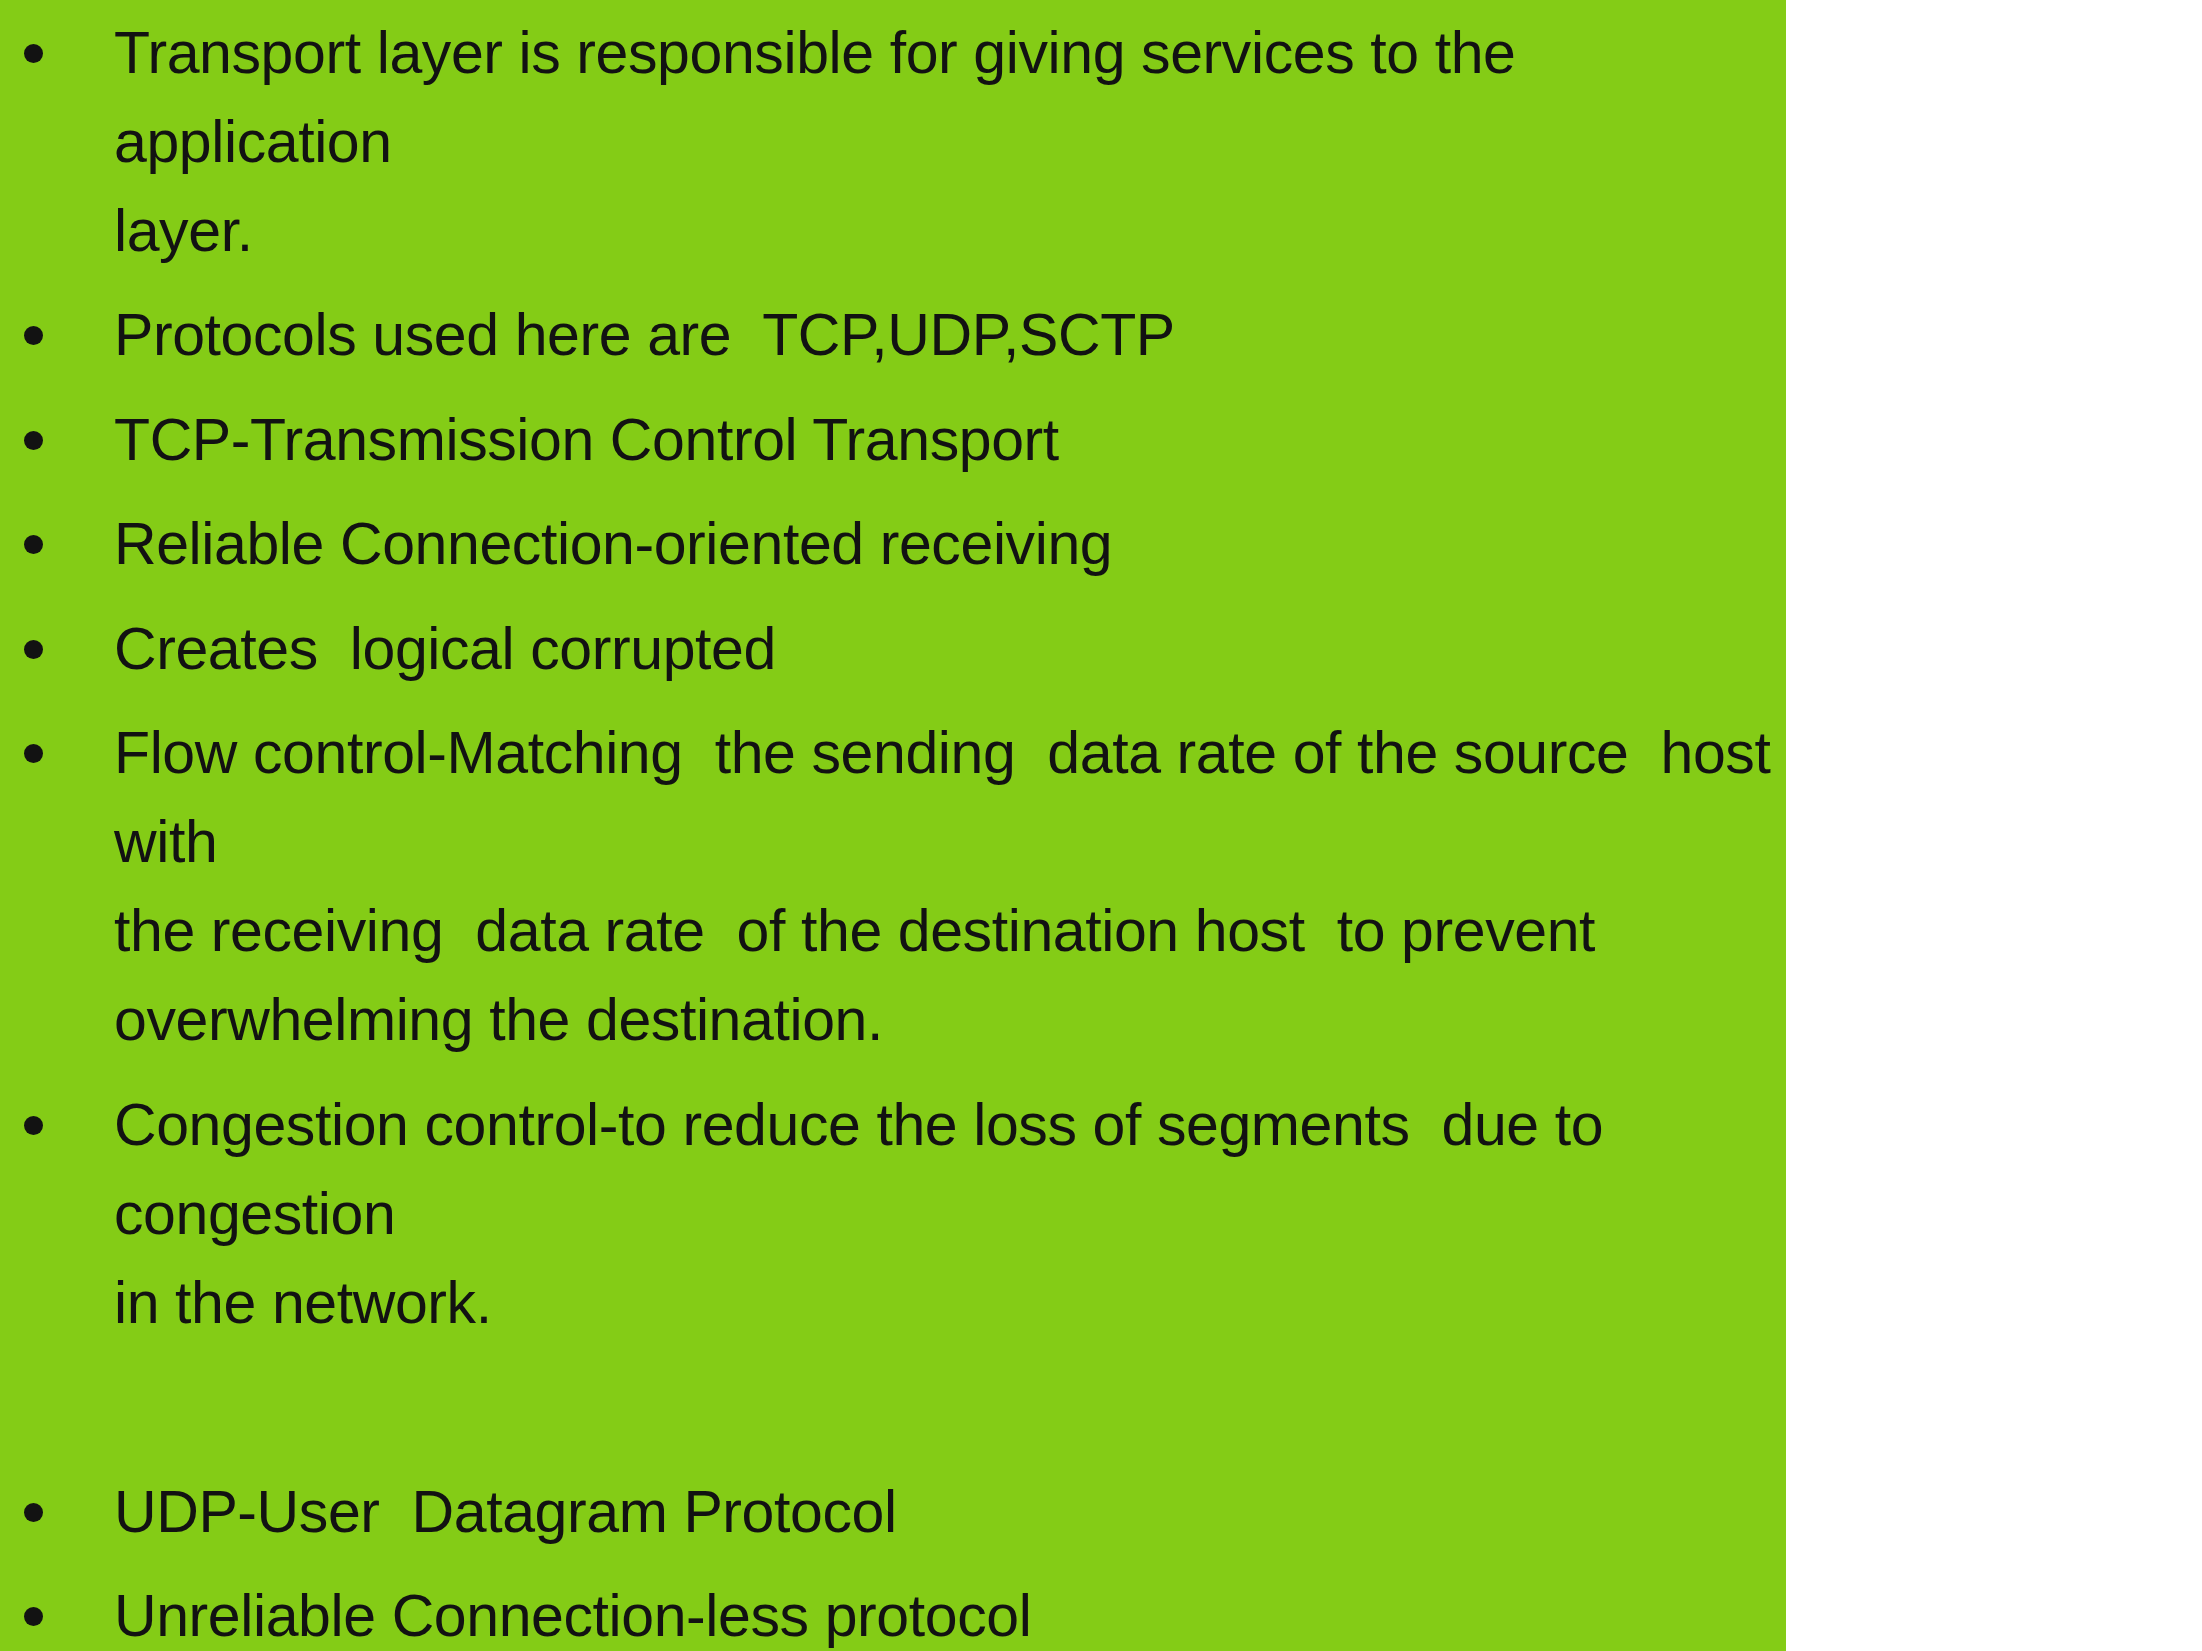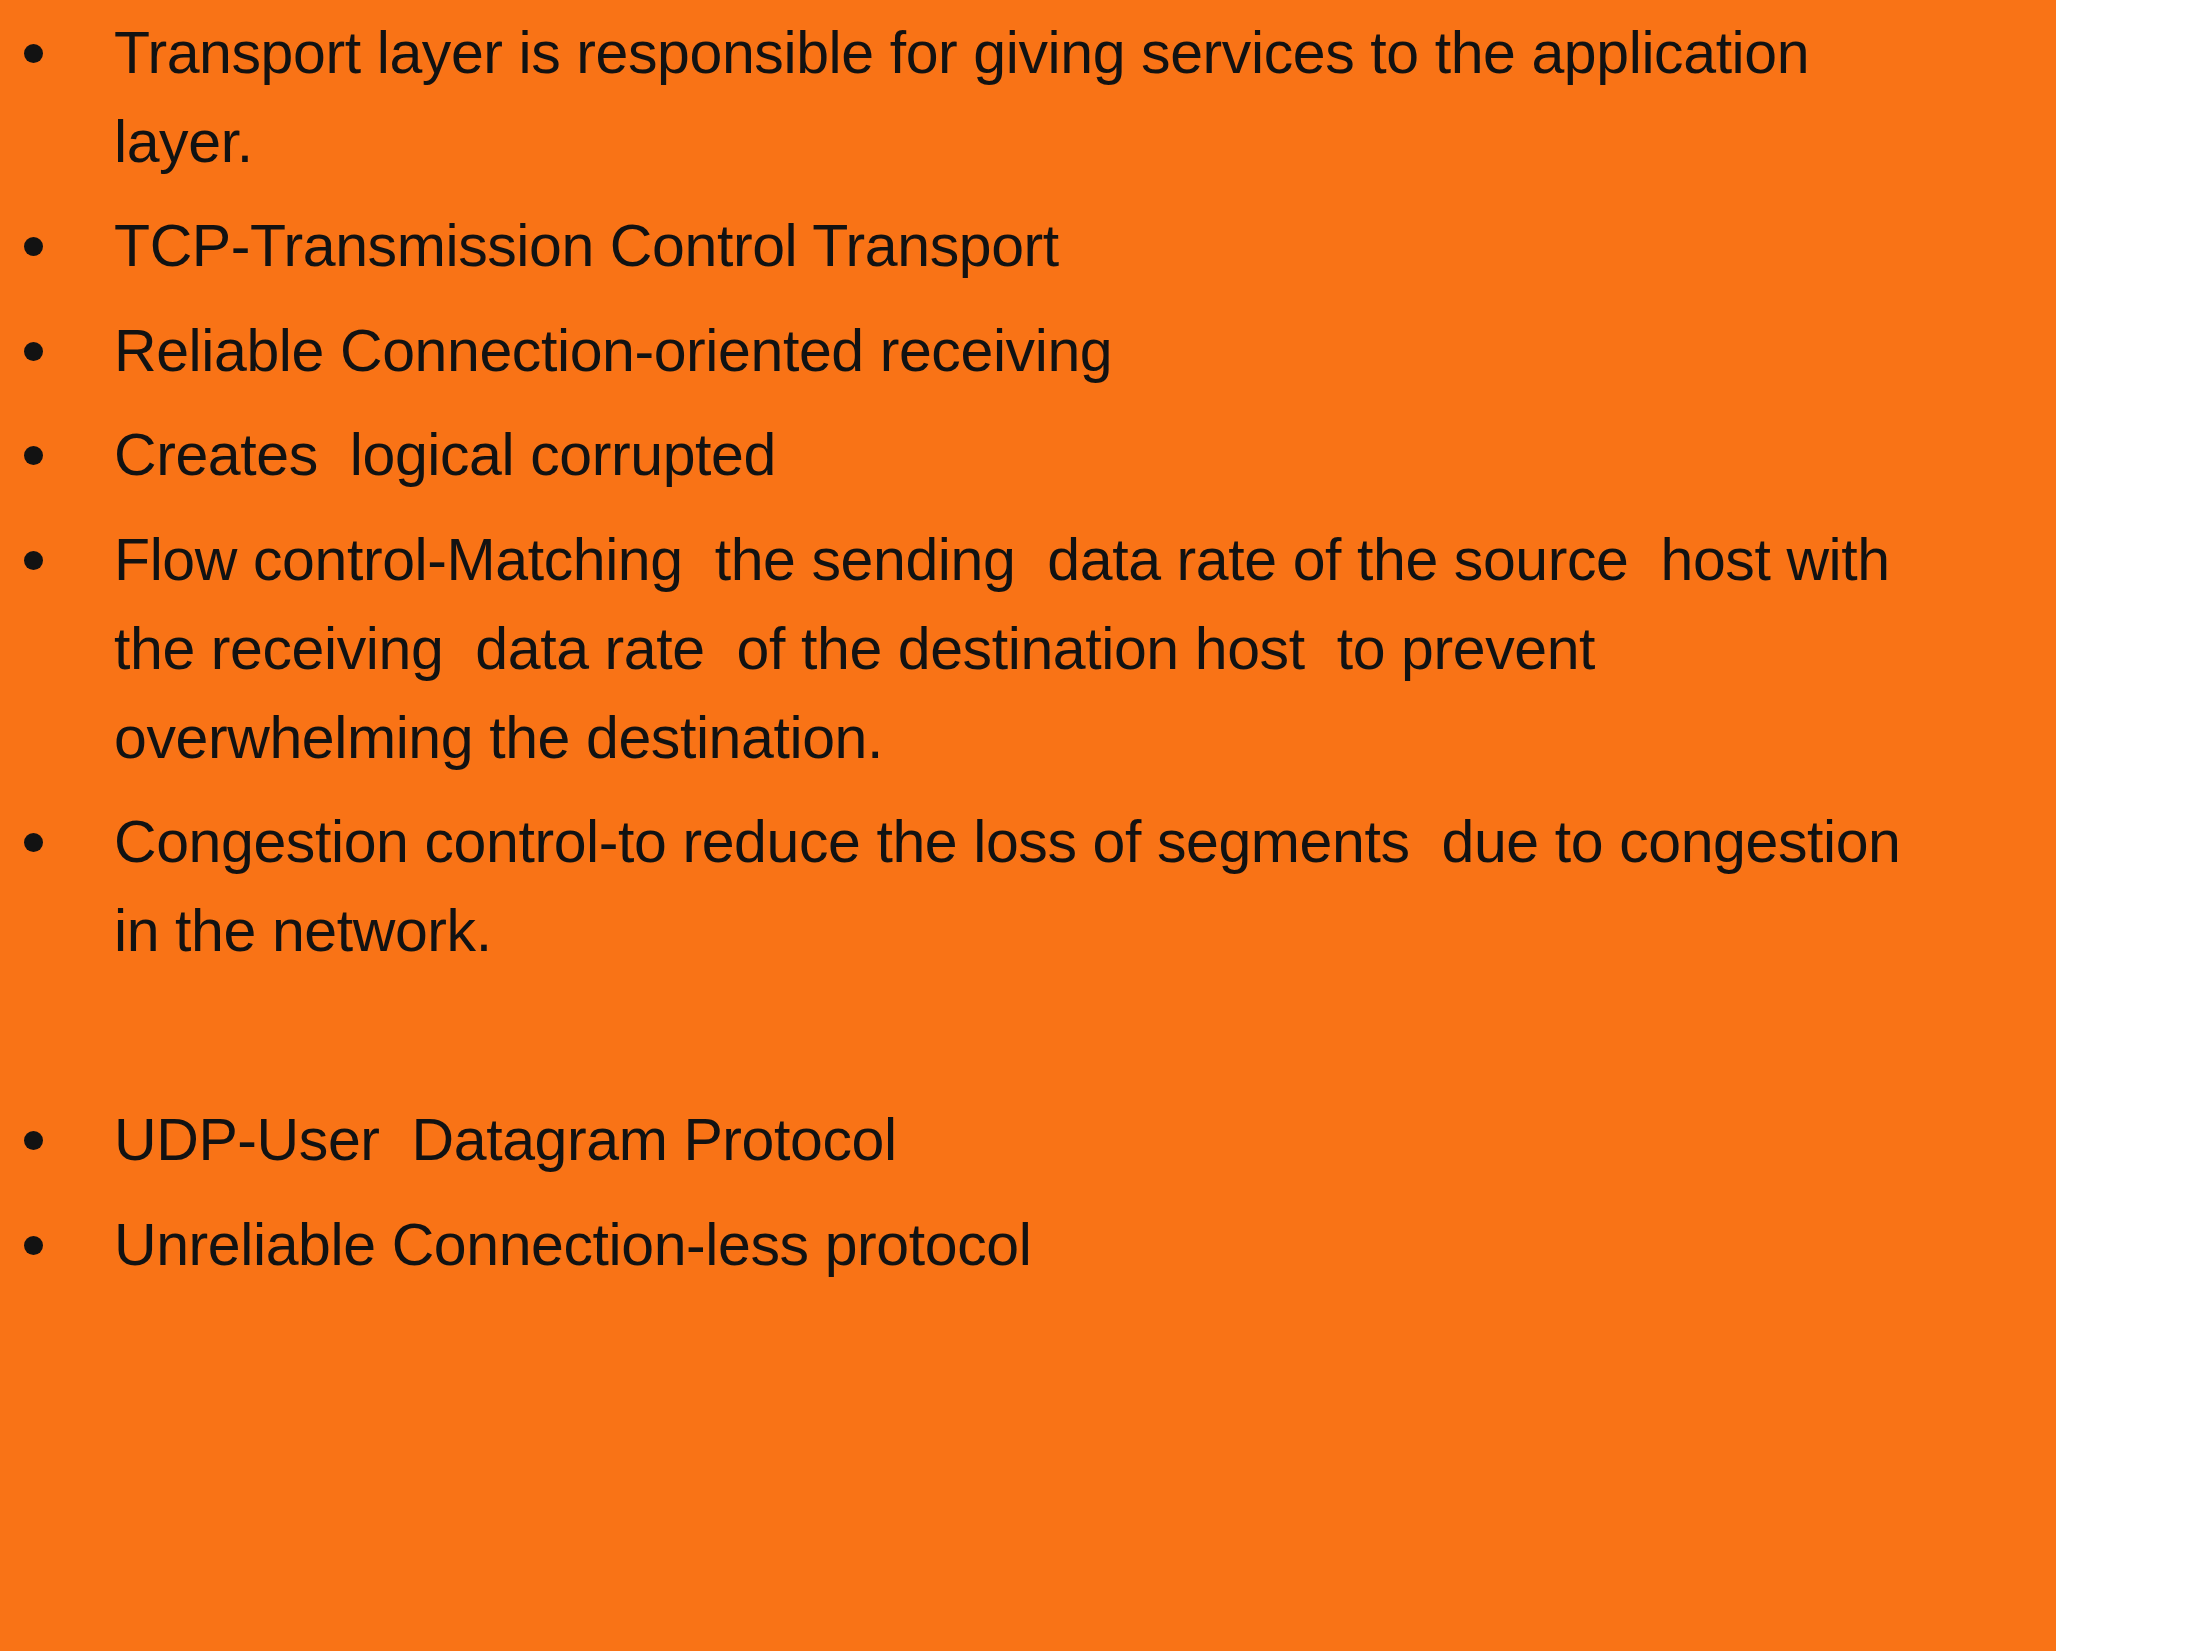--- a/index.html
+++ b/index.html
@@ -9,25 +9,25 @@
   }
   body {
     width: 2203px;
     height: 1652px;
     overflow: hidden;
     box-sizing: border-box;
     font-family: "Liberation Sans", sans-serif;
     color: #121212;
   }
   .slide {
-    width: 2056px;
+    width: 1786px;
     height: 1652px;
     padding-top: 8.6px;
     box-sizing: border-box;
-    background: #f97316;
+    background: #84cc16;
   }
   .row {
     display: flex;
     align-items: flex-start;
     margin-bottom: 15.5px;
   }
   .row.spacer {
     height: 89px;
     margin-bottom: 15.5px;
   }
@@ -59,20 +59,26 @@
 <div class="slide">
 
   <div class="row">
     <span class="marker-col">
         <span class="dot"></span>
       </span>
     <span class="btext">Transport layer is responsible for giving services to the application
 layer.</span>
   </div>
 
+  <div class="row">
+    <span class="marker-col">
+        <span class="dot"></span>
+      </span>
+    <span class="btext">Protocols used here are  TCP,UDP,SCTP</span>
+  </div>
 
   <div class="row">
     <span class="marker-col">
         <span class="dot"></span>
       </span>
     <span class="btext">TCP-Transmission Control Transport</span>
   </div>
 
   <div class="row">
     <span class="marker-col">

